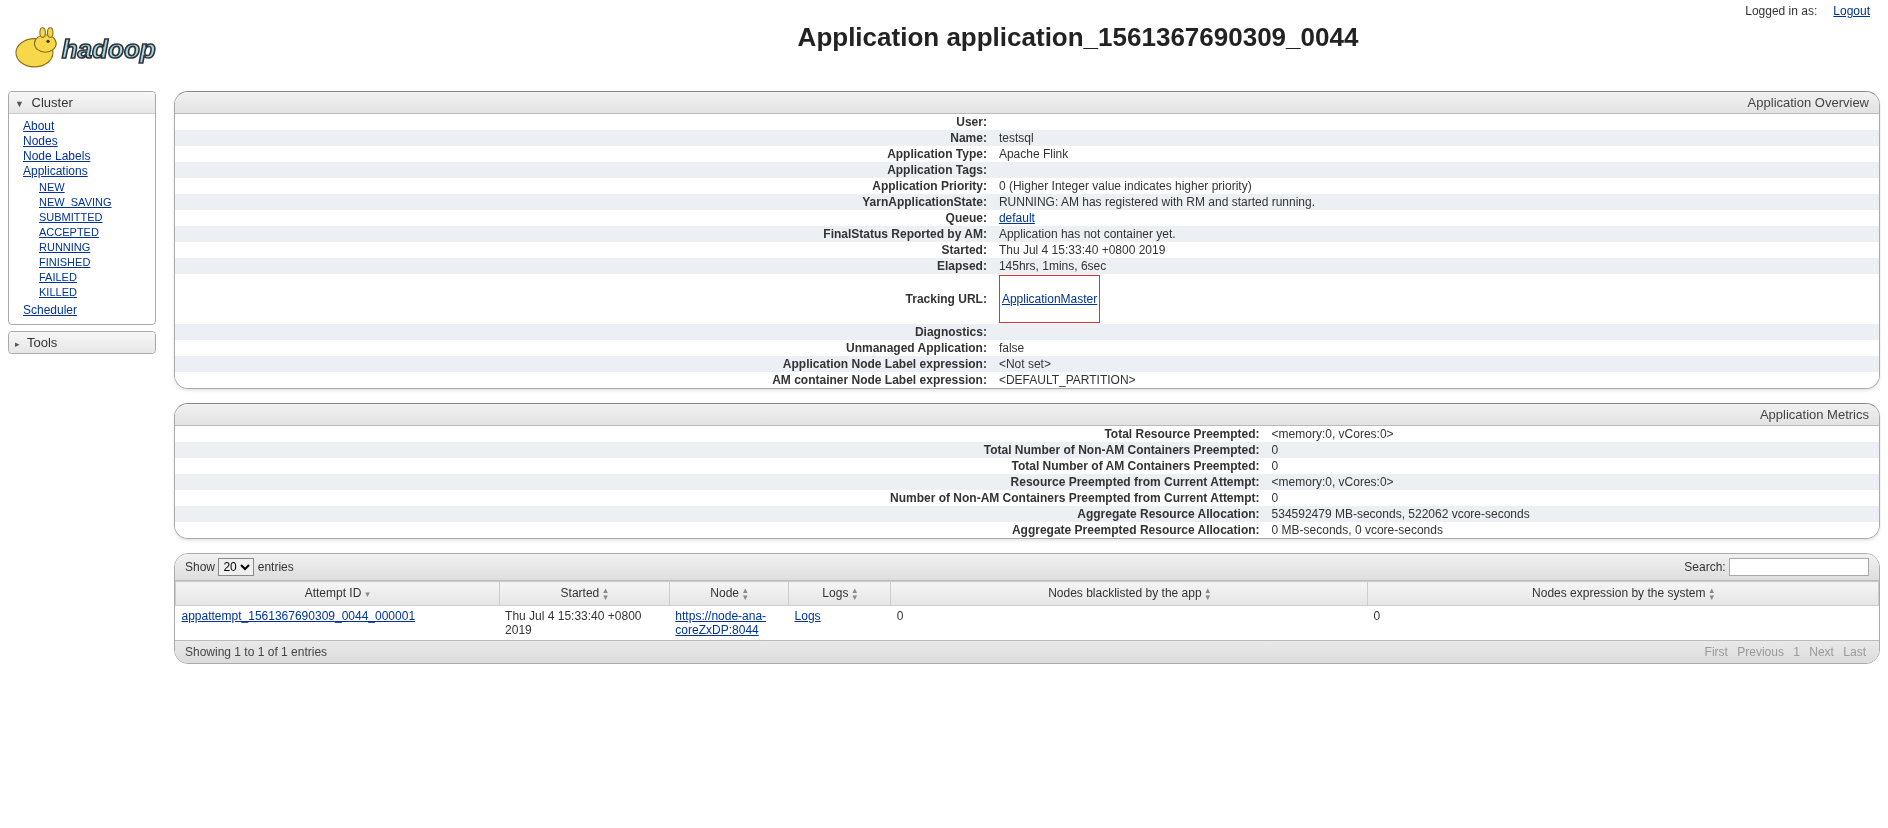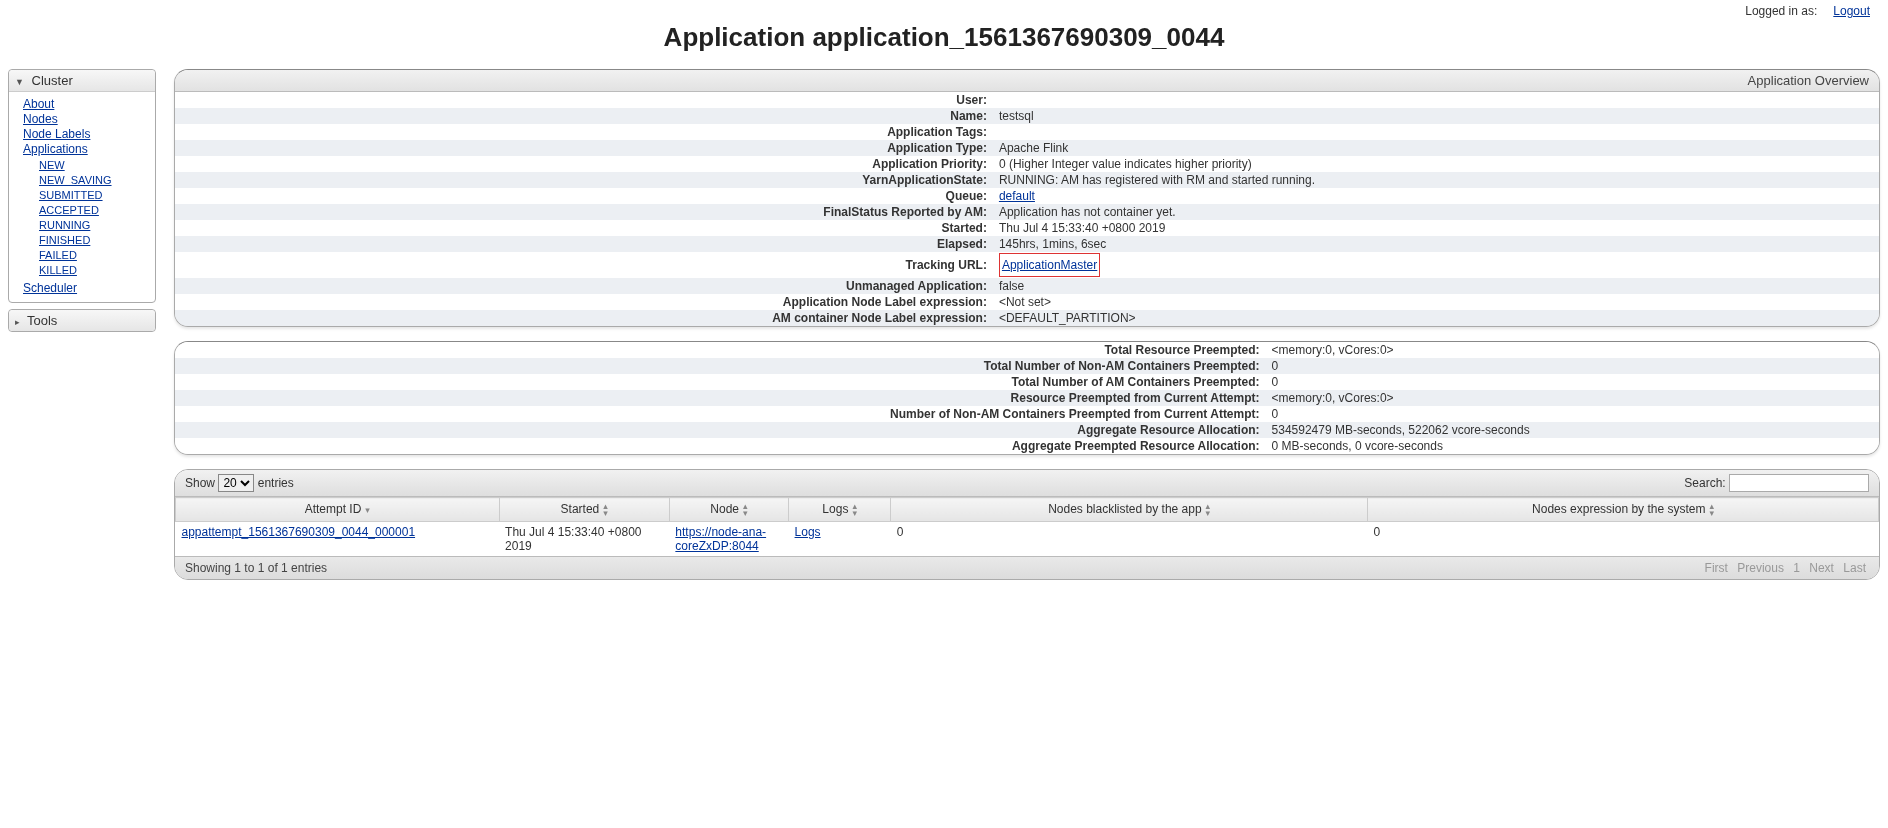--- a/index.html
+++ b/index.html
@@ -128,21 +128,21 @@
   }
   .rows-table td {
     text-align: left;
     padding: 1px 6px;
     width: 52%;
   }
 
   .highlight-box {
     display: inline-block;
     border: 1px solid #d33;
-    padding: 4px 2px;
+    padding: 16px 2px;
   }
 
   
   .dt table { width: 100%; border-collapse: collapse; }
   .dt thead th {
     background: linear-gradient(#f5f5f5, #e5e5e5);
     font-weight: normal;
     color: #333;
     padding: 4px 6px;
     border: 1px solid #ccc;
@@ -181,20 +181,33 @@
 <body>
 
 <div class="top-bar">
   <span>Logged in as:</span>
   <span></span>
   <span class="sep">&nbsp;</span>
   <a>Logout</a>
 </div>
 
 <div class="header-row">
+  <div class="logo">
+    
+    <svg viewBox="0 0 460 100">
+      <g>
+        <ellipse cx="45" cy="55" rx="34" ry="26" fill="#f7d84a" stroke="#8a6d1a" stroke-width="2"></ellipse>
+        <ellipse cx="65" cy="38" rx="20" ry="16" fill="#f7d84a" stroke="#8a6d1a" stroke-width="2"></ellipse>
+        <circle cx="70" cy="34" r="3" fill="#463500"></circle>
+        <ellipse cx="60" cy="18" rx="5" ry="9" fill="#f7d84a" stroke="#8a6d1a" stroke-width="2"></ellipse>
+        <ellipse cx="74" cy="18" rx="5" ry="9" fill="#f7d84a" stroke="#8a6d1a" stroke-width="2"></ellipse>
+      </g>
+      <text x="95" y="65" font-family="Arial Black, Arial" font-weight="900" font-size="48" fill="#9fd7ef" stroke="#333" stroke-width="3" style="font-style:italic;">hadoop</text>
+    </svg>
+  </div>
   <div class="title-wrap">
     <h1 class="page-title">Application application_1561367690309_0044</h1>
   </div>
 </div>
 
 <div class="layout">
 
   <div class="sidebar">
     <div class="side-panel">
       <div class="side-header">
@@ -240,28 +253,28 @@
         <tbody>
             <tr>
               <th>User:</th>
             <td></td>
             </tr>
         <tr>
               <th>Name:</th>
             <td>testsql</td>
             </tr>
         <tr>
+              <th>Application Type:</th>
+            <td>Apache Flink</td>
+            </tr>
+        <tr>
               <th>Application Tags:</th>
             <td></td>
             </tr>
         <tr>
-              <th>Application Type:</th>
-            <td>Apache Flink</td>
-            </tr>
-        <tr>
               <th>Application Priority:</th>
             <td>0 (Higher Integer value indicates higher priority)</td>
             </tr>
         <tr>
               <th>YarnApplicationState:</th>
             <td>RUNNING: AM has registered with RM and started running.</td>
             </tr>
         <tr>
               <th>Queue:</th>
             <td><a>default</a></td>
@@ -274,38 +287,43 @@
               <th>Started:</th>
             <td>Thu Jul 4 15:33:40 +0800 2019</td>
             </tr>
         <tr>
               <th>Elapsed:</th>
             <td>145hrs, 1mins, 6sec</td>
             </tr>
         <tr>
               <th>Tracking URL:</th>
             <td><span class="highlight-box"><a>ApplicationMaster</a></span></td>
+            </tr>
+        <tr>
+              <th>Diagnostics:</th>
+            <td></td>
             </tr>
         <tr>
               <th>Unmanaged Application:</th>
             <td>false</td>
             </tr>
         <tr>
               <th>Application Node Label expression:</th>
             <td>&lt;Not set&gt;</td>
             </tr>
         <tr>
               <th>AM container Node Label expression:</th>
             <td>&lt;DEFAULT_PARTITION&gt;</td>
             </tr>
       </tbody>
         </table>
     </div>
 
     <div class="section shadow-top">
+      <div class="sec-header">Application Metrics</div>
       <table class="rows-table">
         <tbody>
             <tr>
               <th style="width:64%">Total Resource Preempted:</th>
             <td style="width:36%">&lt;memory:0, vCores:0&gt;</td>
             </tr>
         <tr>
               <th>Total Number of Non-AM Containers Preempted:</th>
             <td>0</td>
             </tr>

